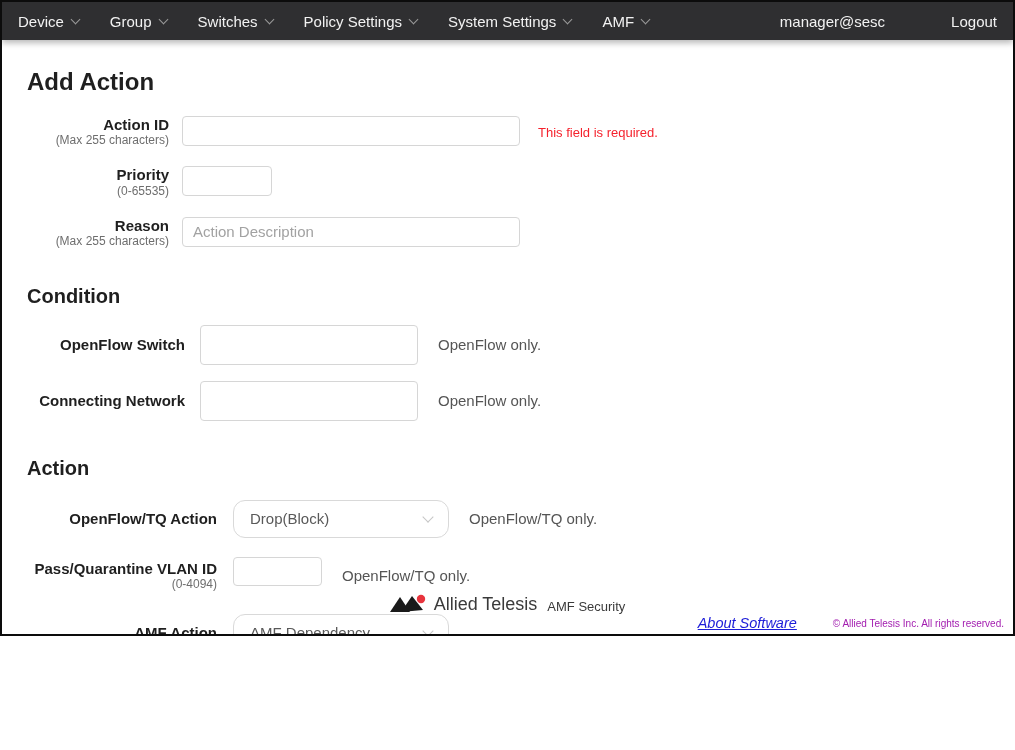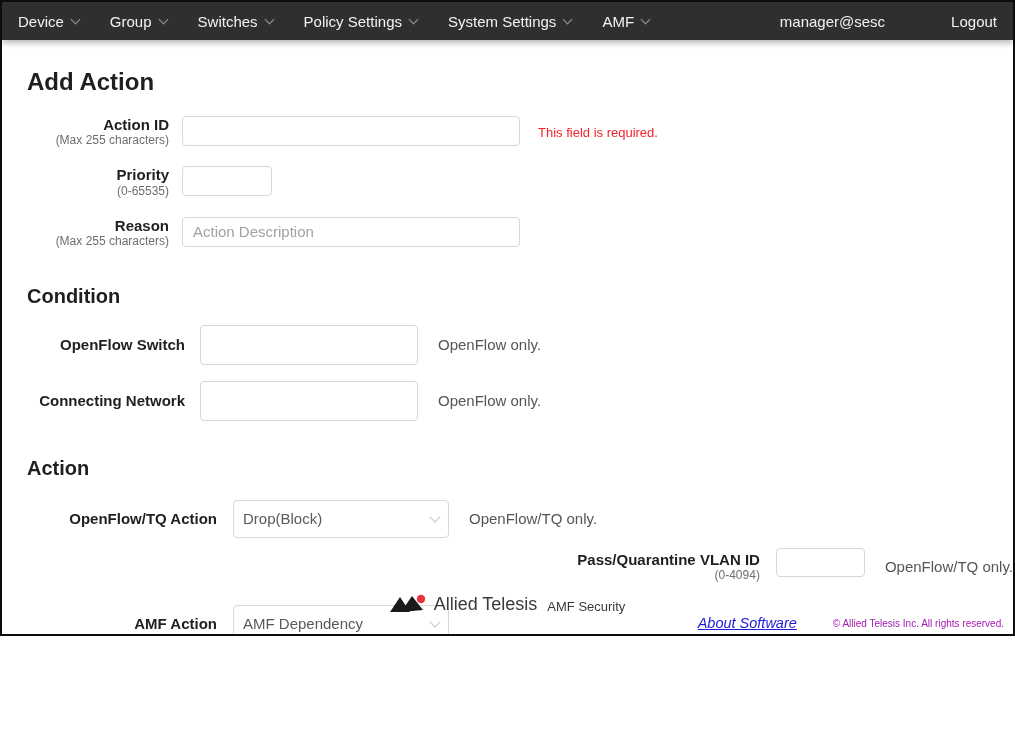--- a/index.html
+++ b/index.html
@@ -47,29 +47,29 @@
   .help-text  { color:#555;    font-size:15px; margin-left:20px; align-self:center; }
 
   .s2 .lcol { width:158px; height:40px; }
   .s2 input { margin-left:15px; }
   .input-cond { width:218px; height:40px; }
   .row-cond1 { margin-top:17px; }
   .row-cond2 { margin-top:16px; }
 
   .s3 .lcol { width:190px; min-height:38px; }
   .s3 .ctl { margin-left:16px; }
-  .select-box { width:216px; height:38px; border:1px solid #d9d9d9; border-radius:4px;
+  .select-box { width:216px; height:38px; border:1px solid #d9d9d9; border-radius:12px;
     background:#fff; display:flex; align-items:center; justify-content:space-between;
-    padding:0 9px; font-size:15px; color:#595959; cursor:pointer; }
+    padding:0 16px; font-size:15px; color:#595959; cursor:pointer; }
   .chev-lg { display:inline-block; width:8px; height:8px;
     border-right:1.5px solid #c6c6c6; border-bottom:1.5px solid #c6c6c6;
     transform:rotate(45deg); margin-top:-4px; }
   .input-vlan { width:89px; height:29px; }
   .row-act1 { margin-top:20px; }
-  .row-act2 { margin-top:10px;justify-content:flex-end; }
+  .row-act2 { margin-top:19px; }
   .row-act3 { margin-top:19px; }
 
   
   .btn-row { display:flex; gap:10px; margin:35px 0 0 25px; }
   .btn { height:31px; border-radius:4px; font-size:15px; cursor:pointer;
     font-family:"Liberation Sans", sans-serif; }
   .btn-submit { width:95px; background:#337ab7; border:1px solid #2e6da4; color:#fff; }
   .btn-cancel { width:94px; background:#fff; border:1px solid #2b2b2b; color:#1f1f1f;text-decoration:underline; }
 
   

